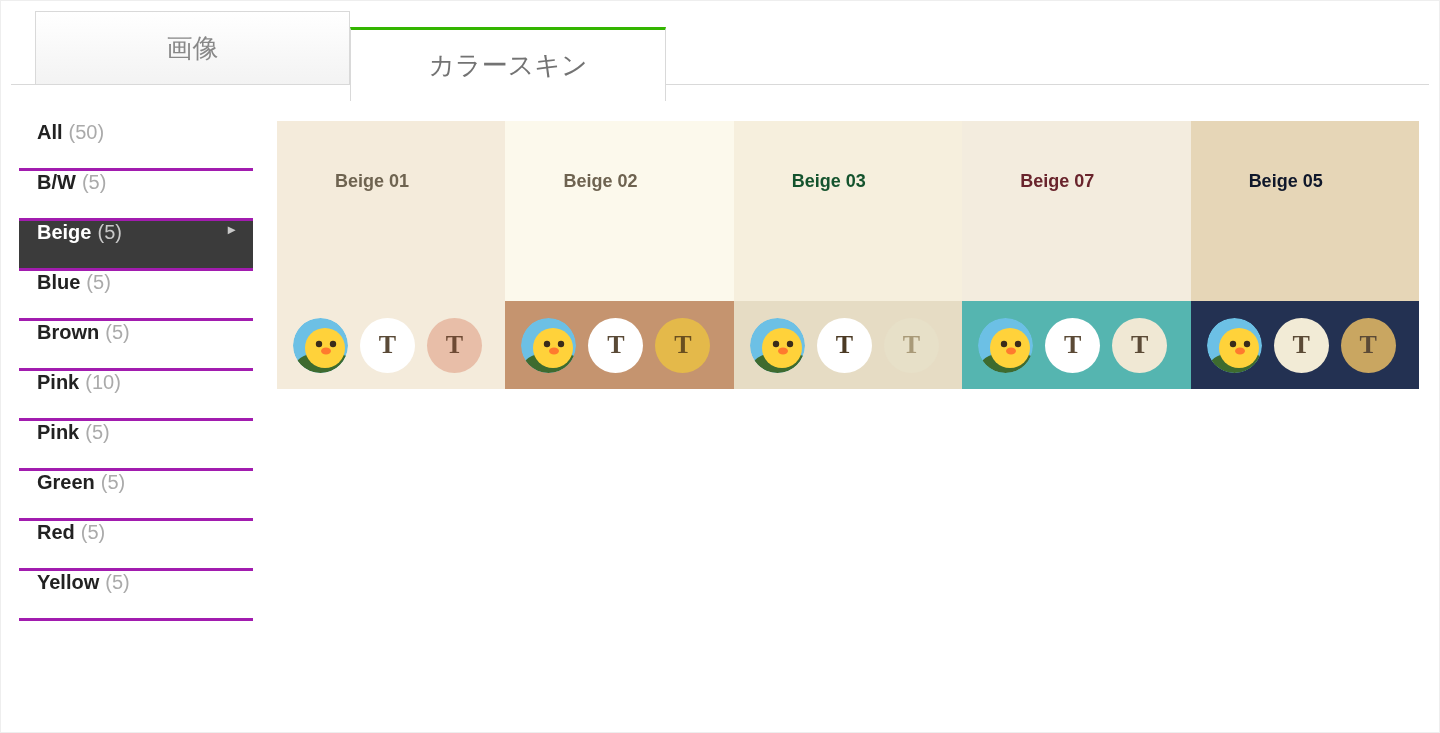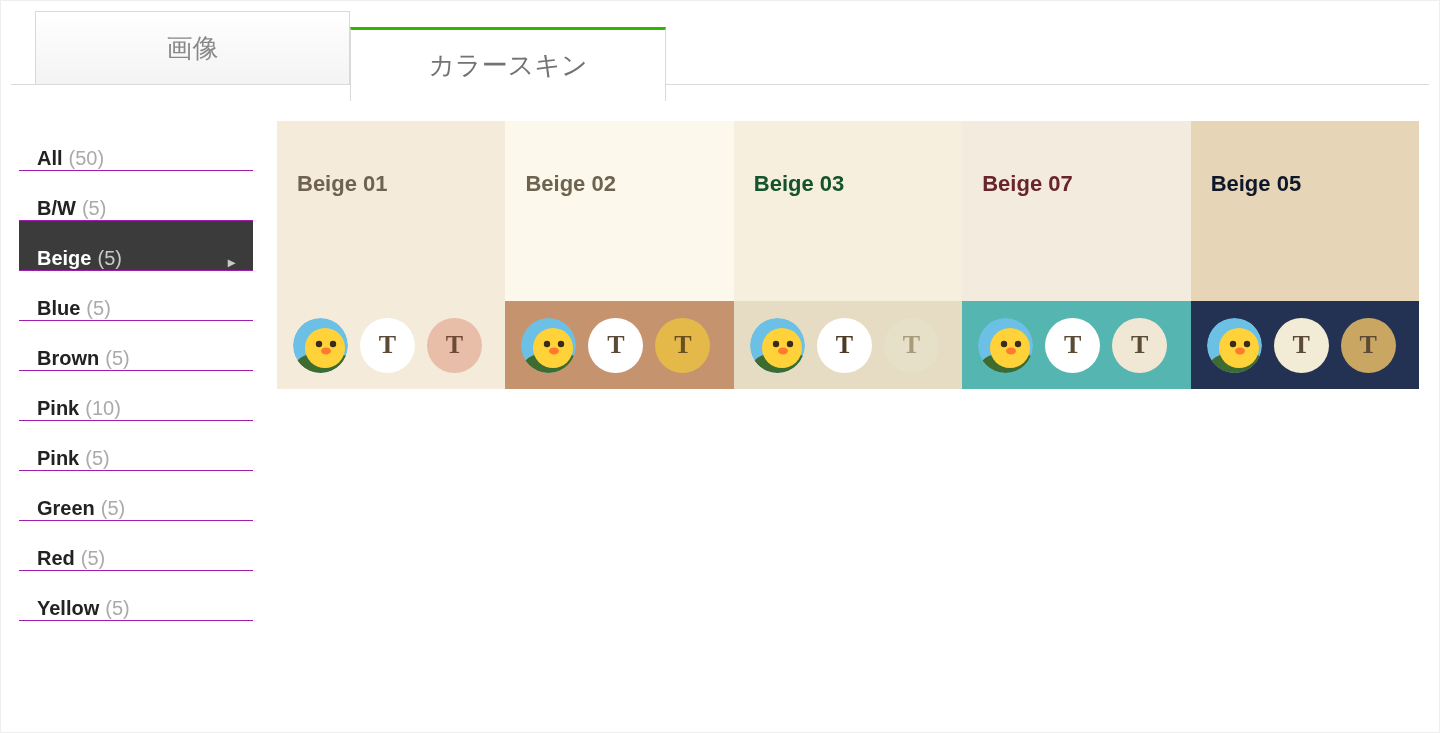--- a/index.html
+++ b/index.html
@@ -7,30 +7,30 @@
     .root { padding: 10px 10px 0 10px; border: 1px solid #eee; height: 100%; position: relative; }
     
     .tabs { display: flex; align-items: stretch; height: 74px; border-bottom: 1px solid #d9d9d9; }
     .tab { height: 74px; display: flex; align-items: center; justify-content: center; cursor: pointer; user-select: none; font-size: 26px; font-weight: 500; color: #888; position: relative; }
     .tab.tab-image { width: 315px; border: 1px solid #d9d9d9; background: linear-gradient(#ffffff, #f3f3f3); margin-left: 24px; }
     .tab.tab-color { width: 316px; color: #737373; background: #fff; border-top: 3px solid #33b500; border-left: 1px solid #d9d9d9; border-right: 1px solid #d9d9d9; top: 16px; }
     
     .body { display: flex; padding-top: 36px; }
     
     .sidebar { width: 260px; padding-left: 8px; padding-right: 18px; display: flex; flex-direction: column; gap: 0; }
-    .cat { display: flex; align-items: flex-end; height: 50px; padding: 0 18px; border-bottom: 1px solid #a21caf; cursor: pointer; font-size: 20px; font-weight: 600; color: #222; position: relative; }
+    .cat { display: flex; align-items: flex-start; height: 50px; padding: 0 18px; border-bottom: 3px solid #a21caf; cursor: pointer; font-size: 20px; font-weight: 600; color: #222; position: relative; }
     .cat .count { color: #aaaaaa; font-weight: 400; margin-left: 6px; }
     .cat.active { background: #3b3b3b; color: #fff; }
     .cat.active .count { color: #c9c9c9; }
     .cat .chev { margin-left: auto; font-size: 14px; color: #c9c9c9; }
     
     .main { flex: 1; display: flex; gap: 0; padding-left: 6px; padding-right: 10px; }
     .swatch { flex: 1; display: flex; flex-direction: column; cursor: pointer; min-width: 0; }
     .swatch-top { height: 180px; padding: 50px 20px 0 20px; }
-    .swatch-title { font-size: 22px; font-weight: 700; }
+    .swatch-title { font-size: 18px; font-weight: 700; margin-left: 38px; }
     .swatch-bottom { height: 88px; display: flex; align-items: center; padding: 0 16px; gap: 12px; }
     .av { width: 55px; height: 55px; border-radius: 50%; display: flex; align-items: center; justify-content: center; font-family: Georgia, 'Times New Roman', serif; font-size: 26px; font-weight: 600; }
     .chick { position: relative; overflow: hidden; }
     .chick svg { width: 55px; height: 55px; display: block; }
   </style>
 </head>
 <body>
 
 <div class="root">
 

